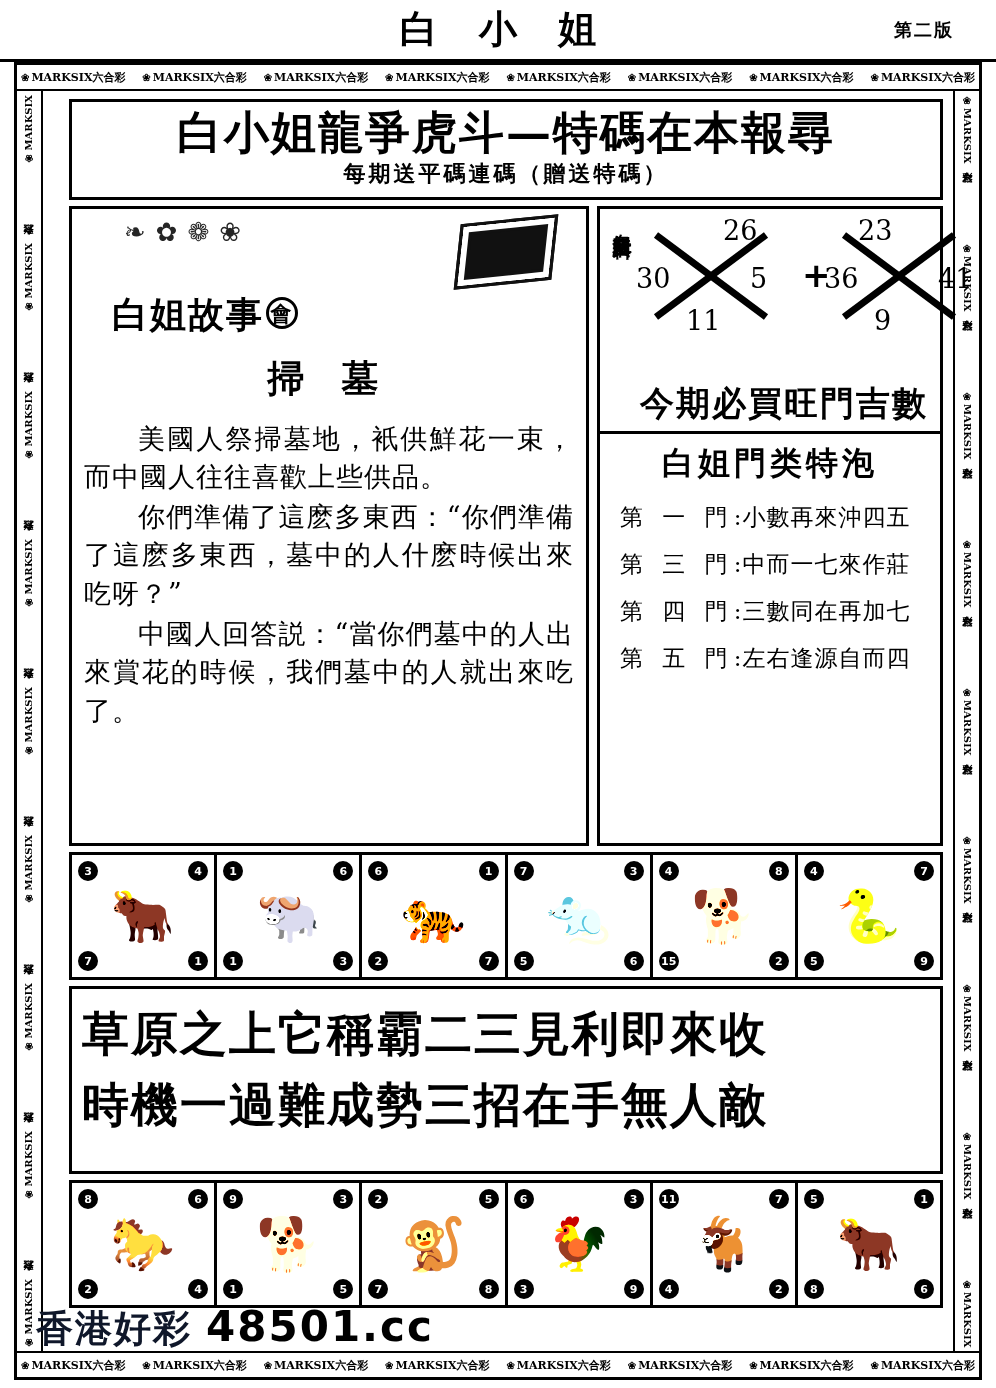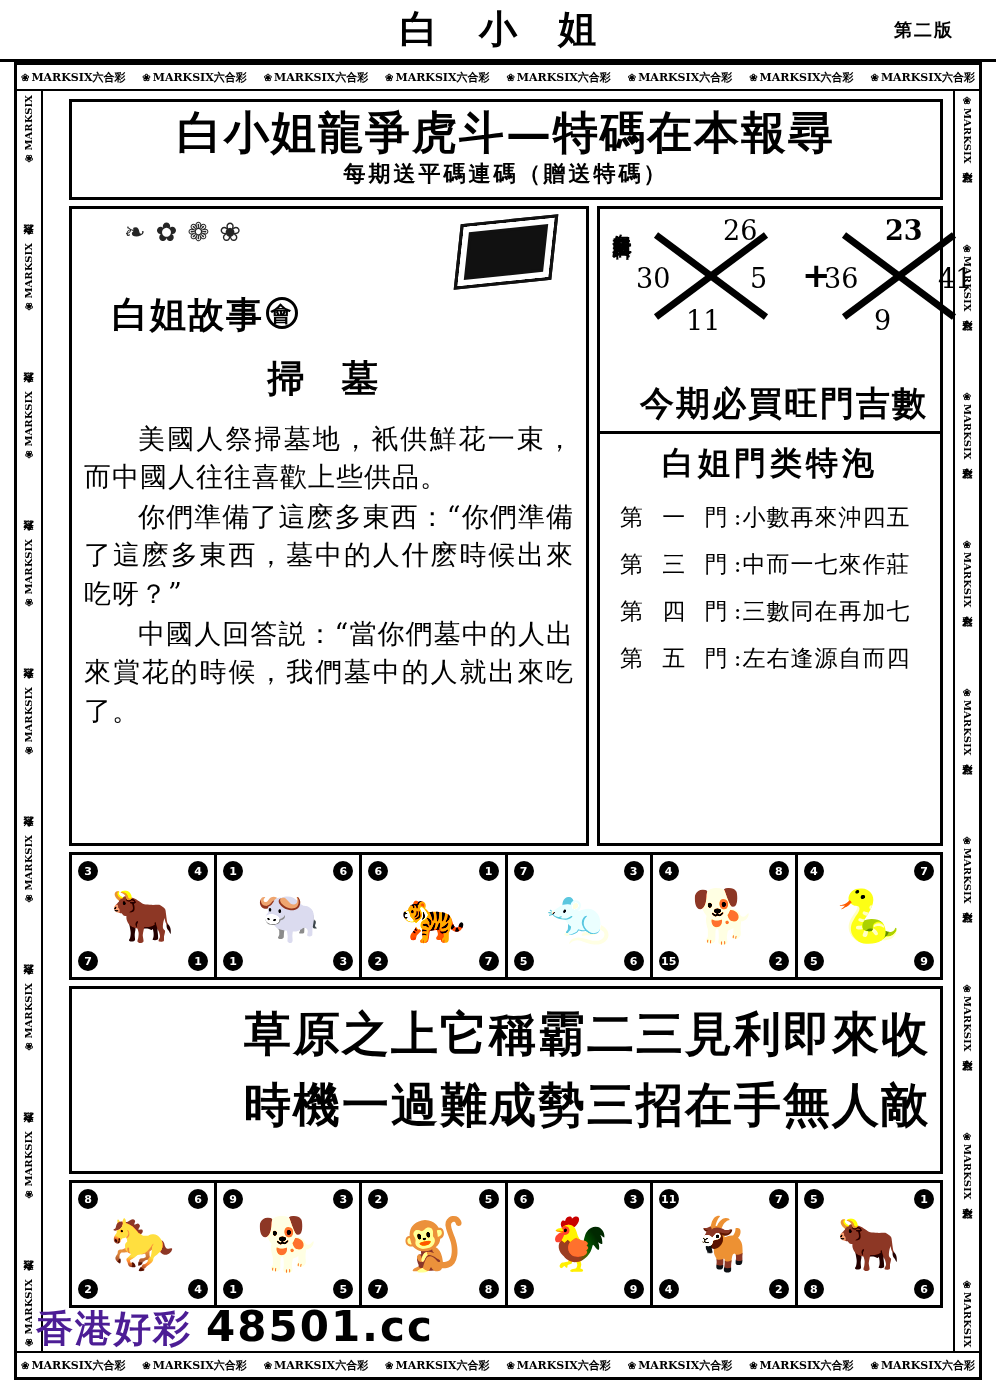--- a/index.html
+++ b/index.html
@@ -303,21 +303,21 @@
 
   
   .couplet-box {
     border: 3px solid #000;
     margin-top: 6px;
     padding: 6px 10px 10px 10px;
     height: 188px;
   }
   .couplet-line {
     display: flex;
-    justify-content: flex-end;
+    justify-content: flex-start;
     font-family: "DejaVu Serif", "Liberation Serif", serif;
     font-weight: bold;
     font-size: 47px;
     letter-spacing: 2px;
     margin-top: 8px;
     white-space: nowrap;
   }
 
   
   .footer-mark {
@@ -326,21 +326,21 @@
     bottom: 34px;
     display: flex;
     align-items: baseline;
     gap: 14px;
     z-index: 5;
   }
   .fm-cn {
     font-family: Liberation Serif, serif;
     font-weight: bold;
     font-size: 37px;
-    color: #4c1d95;
+    color: #0f172a;
     letter-spacing: 2px;
   }
   .fm-num {
     font-family: "DejaVu Sans", sans-serif;
     font-weight: bold;
     font-size: 42px;
     letter-spacing: 2px;
   }
 </style>
 </head>
@@ -538,21 +538,21 @@
               <span class="num" style="left:48px;  top:88px;">11</span>
             </div>
 
             <div class="plus">+</div>
 
             <div class="num-cluster b">
               <svg width="150" height="120">
                 <line x1="18" y1="18" x2="128" y2="100" stroke="#000" stroke-width="7"></line>
                 <line x1="128" y1="18" x2="18" y2="100" stroke="#000" stroke-width="7"></line>
               </svg>
-              <span class="num" style="left:59px;  top:-2px;font-weight:bold;">23</span>
+              <span class="num" style="left:32px;  top:-2px;">23</span>
               <span class="num" style="left:-2px;  top:46px;">36</span>
               <span class="num" style="left:112px; top:46px;">41</span>
               <span class="num" style="left:48px;  top:88px;">9</span>
             </div>
 
           </div>
           <div class="lucky-caption">今期必買旺門吉數</div>
         </div>
 
         <div class="gates-box">

